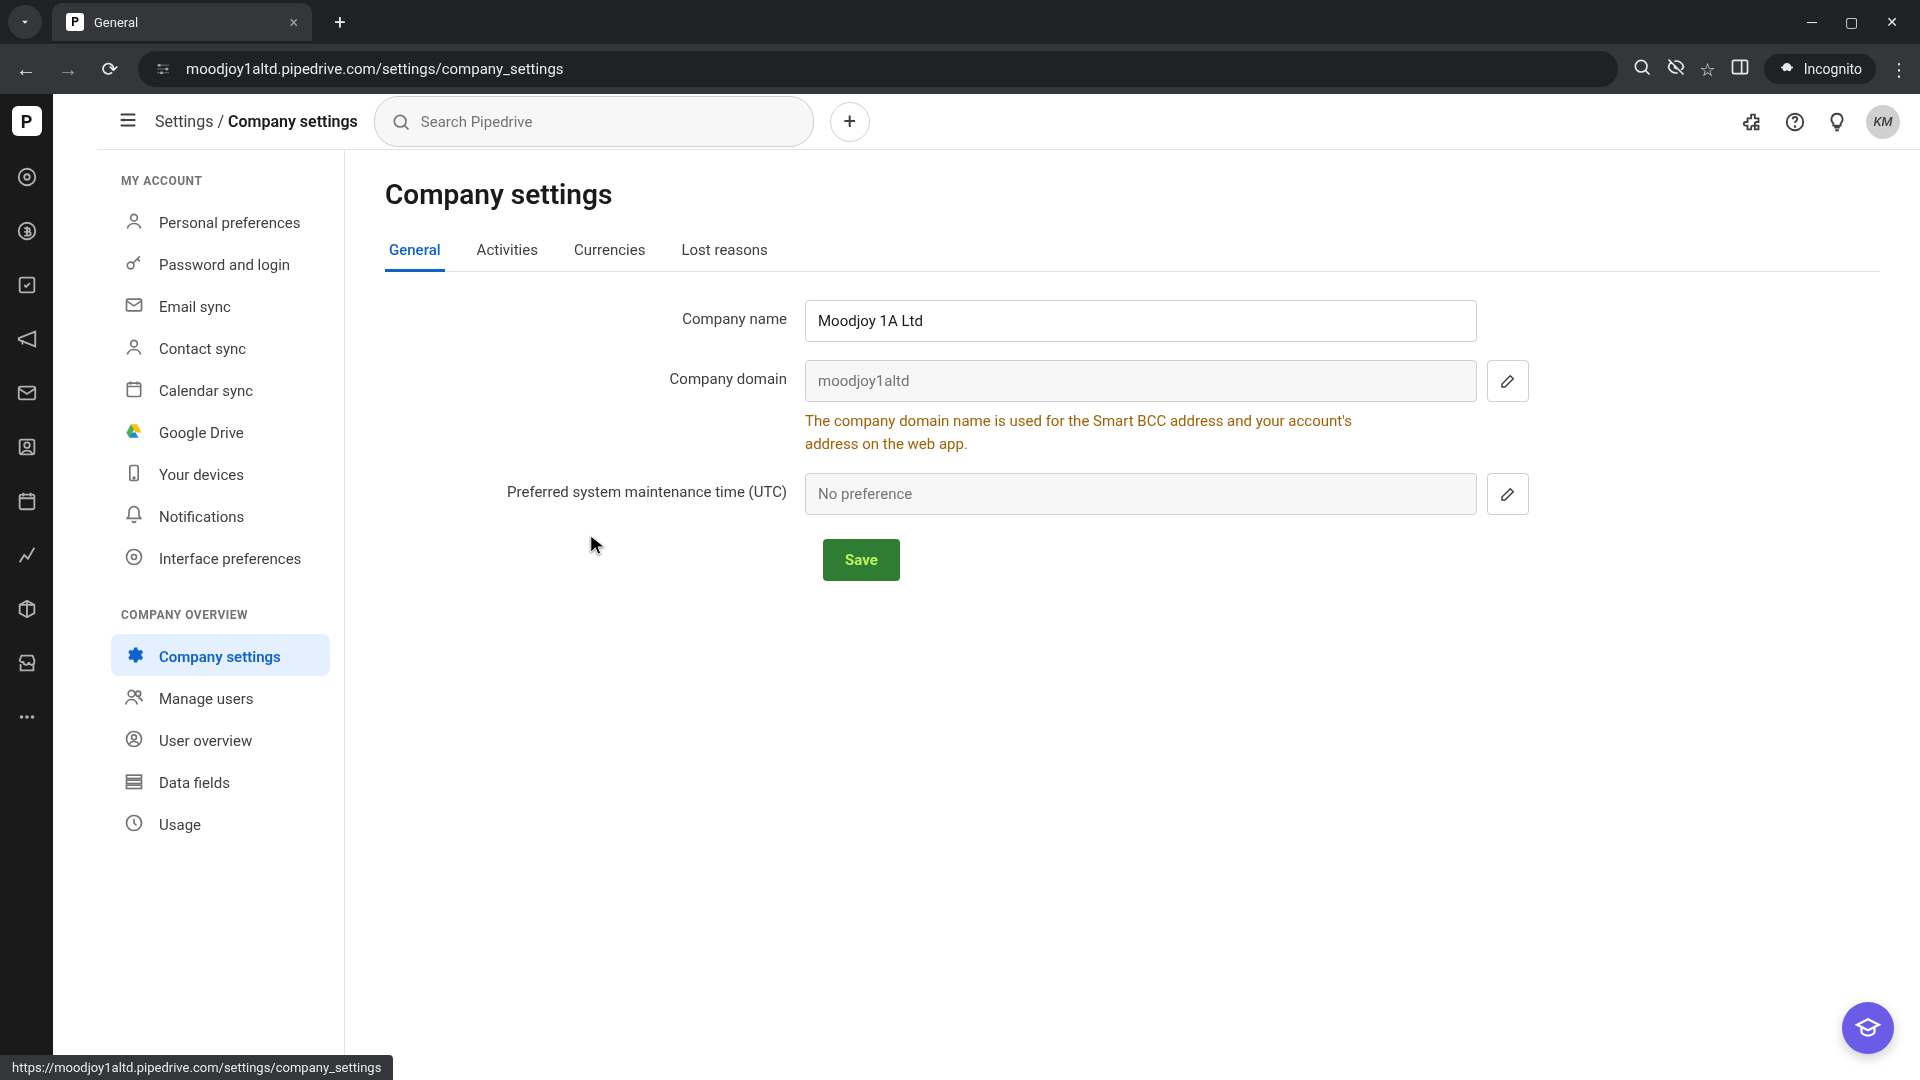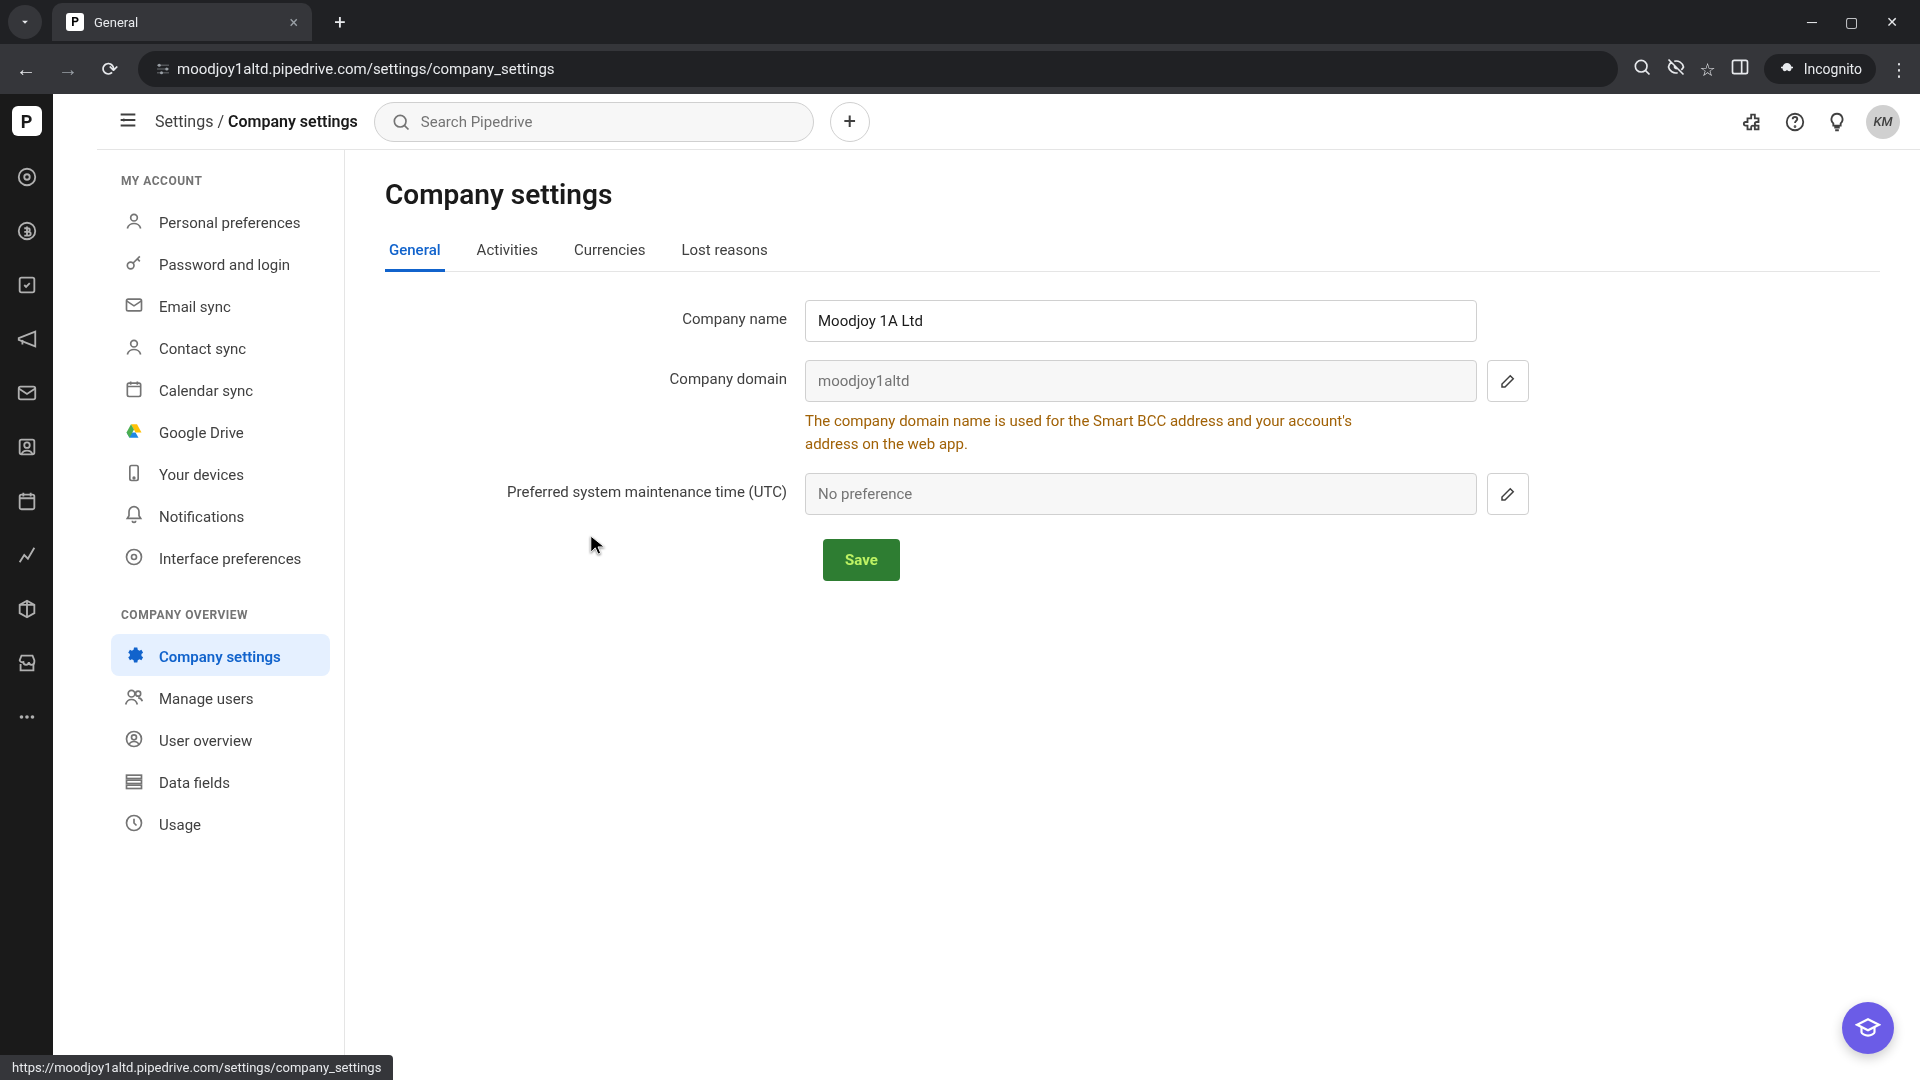--- a/index.html
+++ b/index.html
@@ -11,40 +11,40 @@
 .tab { margin-left: 10px; height: 38px; background: #35363a; border-radius: 10px 10px 0 0; display: flex; align-items: center; padding: 0 14px; gap: 10px; min-width: 260px; color: #e8eaed; font-size: 13px; }
 .tab .favicon { width: 18px; height: 18px; background: #fff; border-radius: 3px; display: flex; align-items: center; justify-content: center; color: #000; font-weight: 700; font-size: 12px; }
 .tab .close { margin-left: auto; font-size: 16px; color: #9aa0a6; cursor: pointer; }
 .new-tab { margin-left: 14px; color: #e8eaed; font-size: 20px; cursor: pointer; width: 28px; text-align: center; }
 .window-controls { margin-left: auto; display: flex; gap: 28px; color: #e8eaed; padding-right: 14px; }
 .window-controls span { cursor: pointer; font-size: 14px; }
 
 .browser-bar { height: 50px; background: #35363a; display: flex; align-items: center; padding: 0 12px; gap: 14px; }
 .nav-btn { color: #9aa0a6; font-size: 20px; cursor: pointer; width: 28px; text-align: center; }
 .nav-btn.active { color: #e8eaed; }
-.url-bar { flex: 1; height: 36px; background: #202124; border-radius: 18px; display: flex; align-items: center; padding: 0 14px; gap: 3px; color: #e8eaed; font-size: 15px; }
+.url-bar { flex: 1; height: 36px; background: #202124; border-radius: 18px; display: flex; align-items: center; padding: 0 14px; gap: 12px; color: #e8eaed; font-size: 15px; }
 .url-bar .site-icon { width: 22px; height: 22px; display: flex; align-items: center; justify-content: center; color: #9aa0a6; }
 .bar-icon { color: #e8eaed; font-size: 18px; cursor: pointer; }
 .incognito-badge { background: #202124; border-radius: 18px; padding: 6px 14px; display: flex; align-items: center; gap: 8px; color: #e8eaed; font-size: 14px; }
 
 
 .app { position: relative; height: calc(1080px - 94px); background: #fff; display: flex; }
 
 .left-rail { width: 53px; background: #1a1a1a; display: flex; flex-direction: column; align-items: center; padding-top: 12px; gap: 28px; }
 .rail-logo { width: 30px; height: 30px; background: #fff; border-radius: 6px; display: flex; align-items: center; justify-content: center; color: #1a1a1a; font-weight: 700; font-size: 18px; }
 .rail-icon { width: 26px; height: 26px; color: #b0b0b0; display: flex; align-items: center; justify-content: center; cursor: pointer; }
 .rail-icon svg { width: 22px; height: 22px; }
 
 .content-area { flex: 1; display: flex; flex-direction: column; margin-left: 44px; }
 
 .topbar { height: 56px; border-bottom: 1px solid #e5e5e5; display: flex; align-items: center; padding: 0 20px; gap: 16px; }
 .menu-toggle { cursor: pointer; color: #404040; }
 .breadcrumb { font-size: 16px; color: #404040; }
 .breadcrumb .current { font-weight: 600; color: #1a1a1a; }
-.search-box { margin-left: auto; width: 440px; height: 40px; border: 1px solid #d0d0d0; border-radius: 24px; display: flex; align-items: center; padding: 0 16px; gap: 10px; color: #747474; font-size: 15px; background: #f7f7f7; }
+.search-box { margin-left: auto; width: 440px; height: 51px; border: 1px solid #d0d0d0; border-radius: 24px; display: flex; align-items: center; padding: 0 16px; gap: 10px; color: #747474; font-size: 15px; background: #f7f7f7; }
 .add-btn { width: 40px; height: 40px; border: 1px solid #d0d0d0; border-radius: 50%; display: flex; align-items: center; justify-content: center; font-size: 22px; color: #404040; cursor: pointer; }
 .topbar-spacer { flex: 1; }
 .topbar-icon { color: #404040; cursor: pointer; width: 26px; height: 26px; display: flex; align-items: center; justify-content: center; }
 .avatar { width: 34px; height: 34px; border-radius: 50%; background: #d0d0d0; display: flex; align-items: center; justify-content: center; font-size: 13px; color: #404040; font-weight: 500; font-style: italic; }
 
 .body-row { flex: 1; display: flex; overflow: hidden; }
 
 .sidebar { width: 248px; border-right: 1px solid #e5e5e5; padding: 24px 14px; overflow-y: auto; }
 .sb-header { font-size: 12px; font-weight: 700; color: #747474; letter-spacing: 0.5px; margin: 0 10px 12px; }
 .sb-header.second { margin-top: 30px; }

